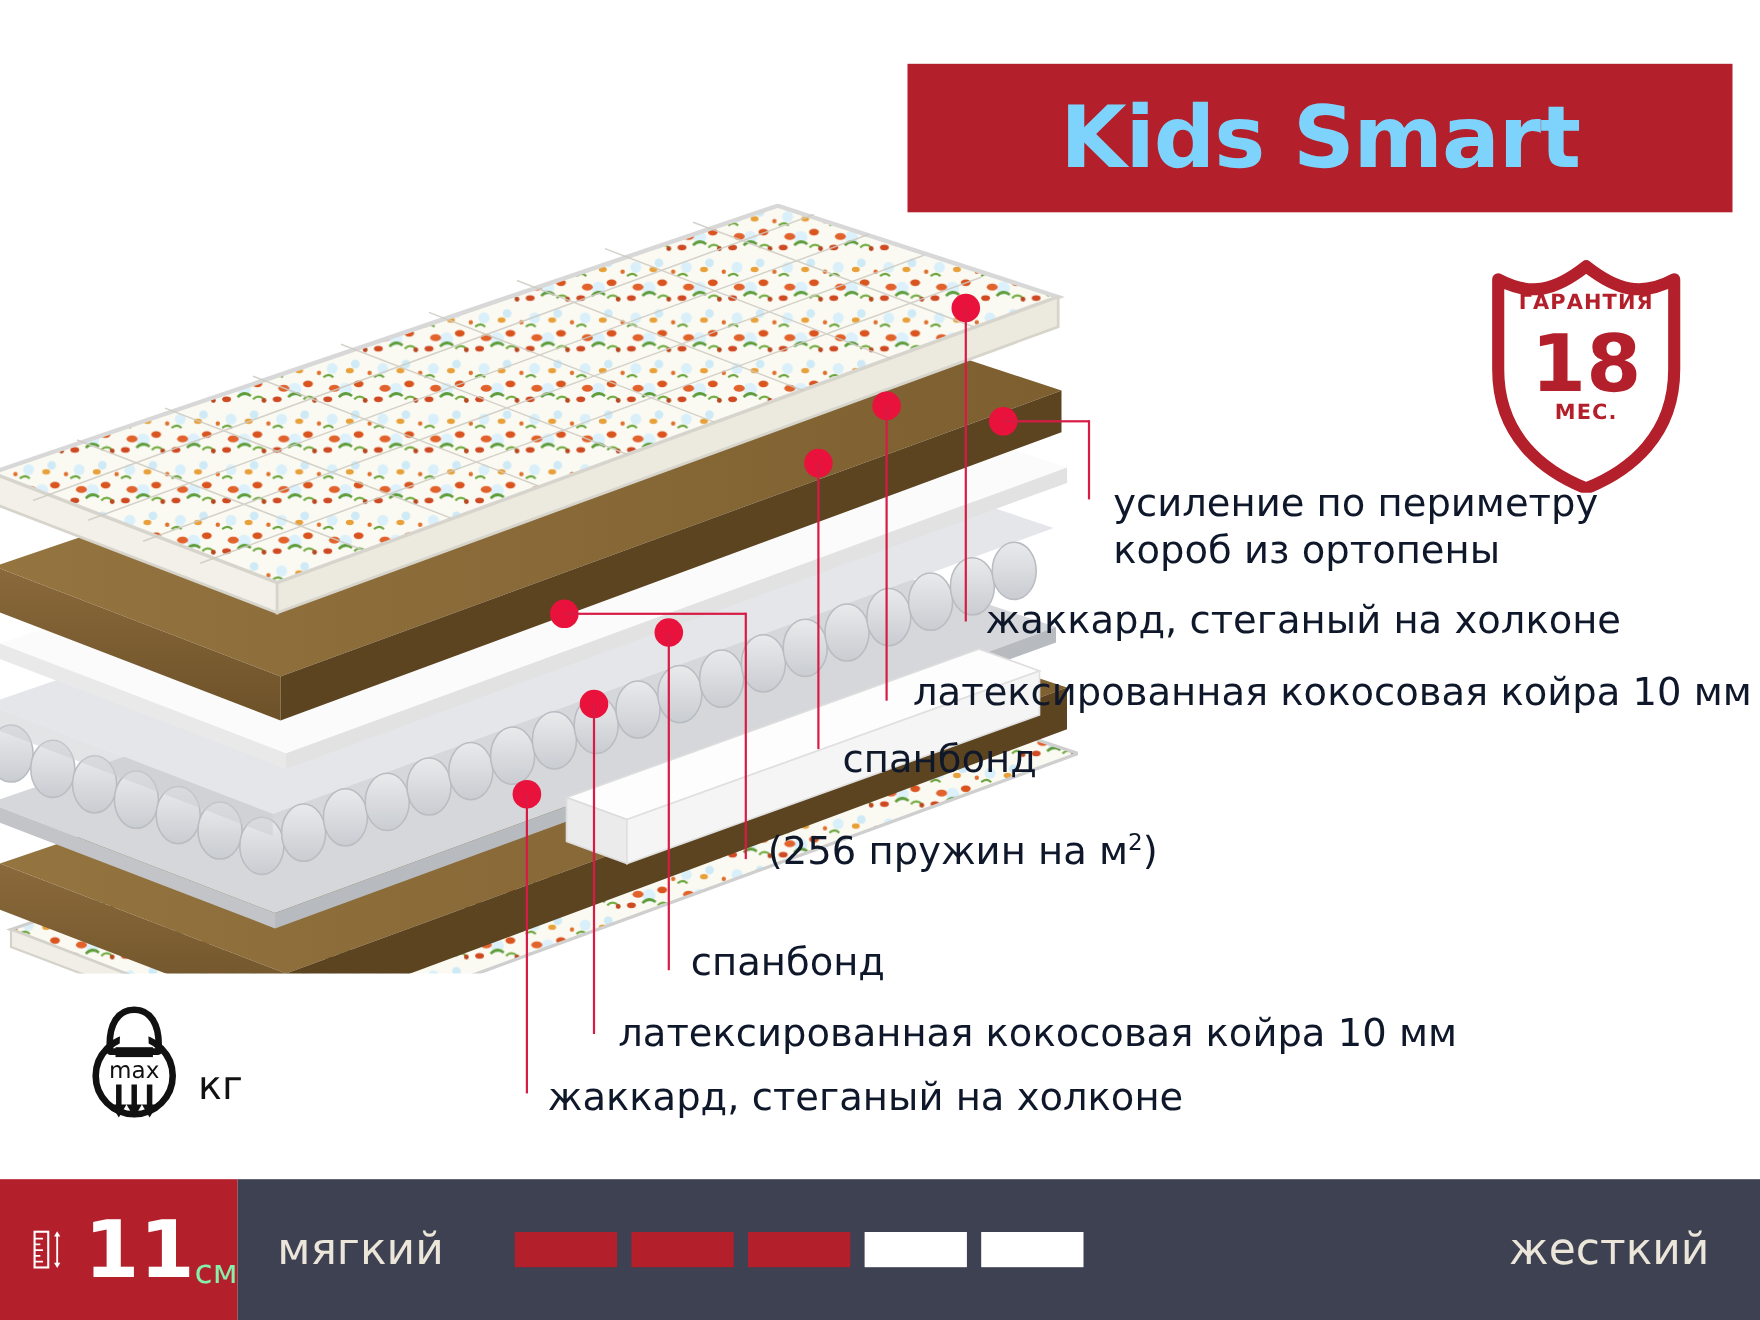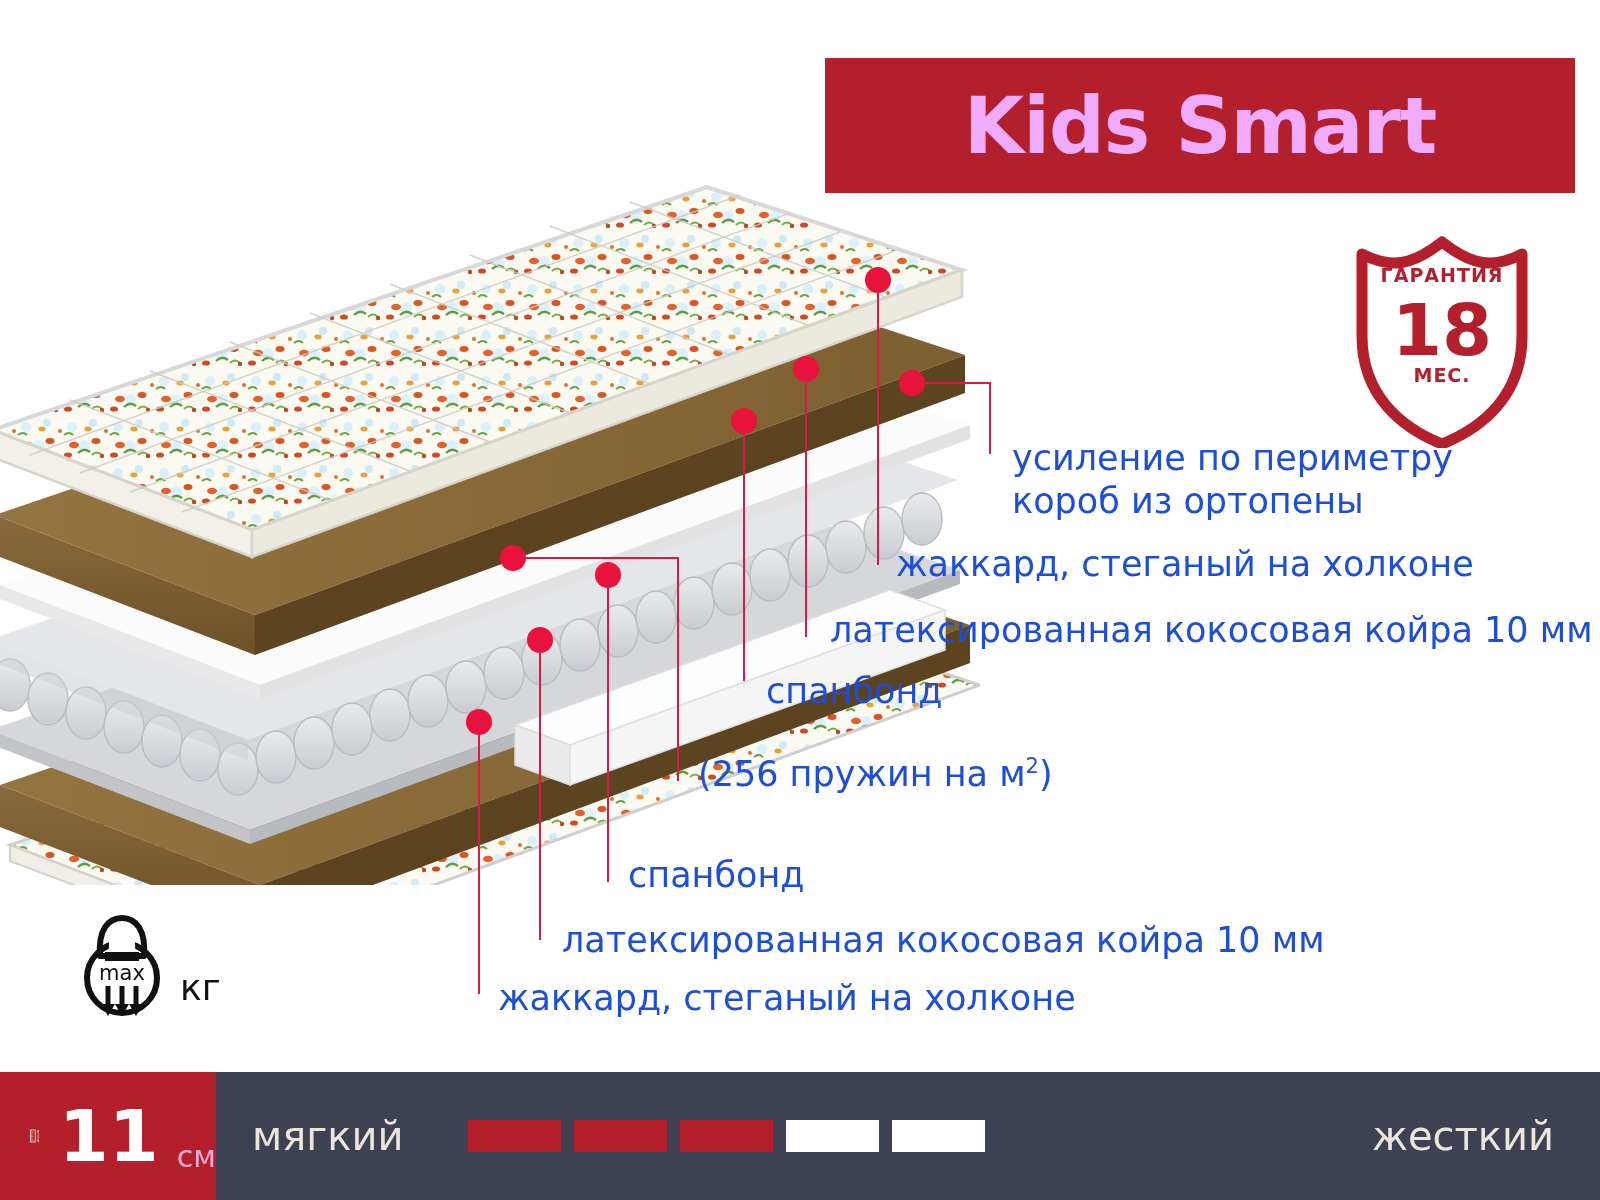--- a/index.html
+++ b/index.html
@@ -2,21 +2,21 @@
 <html><head>
 <meta charset="utf-8">
 <style>
   html,body{margin:0;padding:0;background:#fff;}
   body{width:1600px;height:1200px;position:relative;overflow:hidden;
        font-family:"Liberation Sans","DejaVu Sans",sans-serif;}
 
   
   #title-bar{position:absolute;left:825px;top:58px;width:750px;height:135px;
       background:#B31F2A;display:flex;align-items:center;justify-content:center;}
-  #title-text{color:#f0abfc;font-size:78px;font-weight:bold;letter-spacing:-1px;
+  #title-text{color:#7dd3fc;font-size:78px;font-weight:bold;letter-spacing:-1px;
       font-family:"DejaVu Sans",sans-serif;}
 
   
   #warranty{position:absolute;left:1352px;top:236px;width:180px;height:212px;}
   #warranty svg{position:absolute;inset:0;}
   .wr-txt{position:absolute;width:100%;text-align:center;color:#B31F2A;
       font-weight:bold;font-family:"DejaVu Sans",sans-serif;}
   #wr-top{top:28px;font-size:19px;letter-spacing:1px;}
   #wr-num{top:58px;font-size:72px;line-height:72px;}
   #wr-bot{top:128px;font-size:19px;letter-spacing:1px;}
@@ -25,40 +25,40 @@
   #mattress{position:absolute;left:-30px;top:185px;width:1010px;height:700px;}
 
   
   .lead{position:absolute;background:#D81B45;}
   .vline{width:2px;}
   .hline{height:2px;}
   .dot{position:absolute;width:26px;height:26px;border-radius:50%;
       background:#E8123C;transform:translate(-50%,-50%);}
 
   
-  .label{position:absolute;color:#1d4ed8;font-size:35px;line-height:41px;
+  .label{position:absolute;color:#0f172a;font-size:35px;line-height:41px;
       font-family:"DejaVu Sans",sans-serif;white-space:nowrap;}
   .label.two{line-height:43px;white-space:normal;}
   .label sup{font-size:21px;vertical-align:super;}
 
   
   #weight{position:absolute;left:78px;top:908px;display:flex;align-items:flex-end;}
   #weight-icon{width:88px;height:112px;}
   #weight-num{color:#B31F2A;font-size:100px;font-weight:bold;line-height:96px;
       margin-left:22px;font-family:"DejaVu Sans",sans-serif;}
   #weight-unit{color:#111;font-size:36px;margin-left:14px;margin-bottom:12px;
       font-family:"DejaVu Sans",sans-serif;}
 
   
   #bottom-bar{position:absolute;left:0;top:1072px;width:1600px;height:128px;display:flex;}
   #height-block{width:216px;background:#B31F2A;display:flex;align-items:center;}
   #ruler-icon{width:60px;height:74px;margin-left:30px;}
   #height-num{color:#fff;font-size:72px;font-weight:bold;line-height:70px;
       margin-left:18px;font-family:"DejaVu Sans",sans-serif;}
-  #height-unit{color:#f9a8d4;font-size:30px;margin-left:18px;align-self:flex-end;
+  #height-unit{color:#86efac;font-size:30px;margin-left:0;align-self:flex-end;
       margin-bottom:26px;font-family:"DejaVu Sans",sans-serif;}
   #firm-block{flex:1;background:#3D4152;display:flex;align-items:center;
       position:relative;}
   .firm-word{color:#ECE6DA;font-size:40px;font-family:"DejaVu Sans",sans-serif;
       position:absolute;}
   #firm-soft{left:36px;}
   #firm-hard{right:46px;}
   #firm-scale{position:absolute;left:252px;display:flex;gap:13px;}
   .seg{width:93px;height:32px;}
   .seg.on{background:#B31F2A;}

